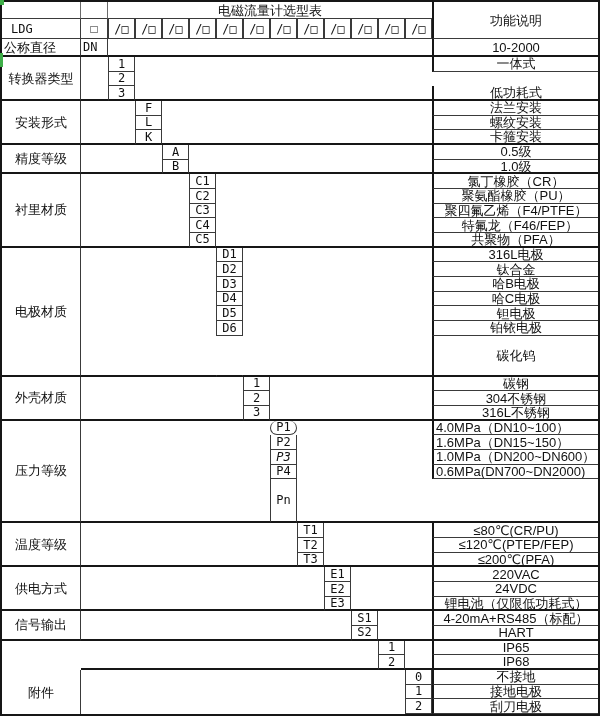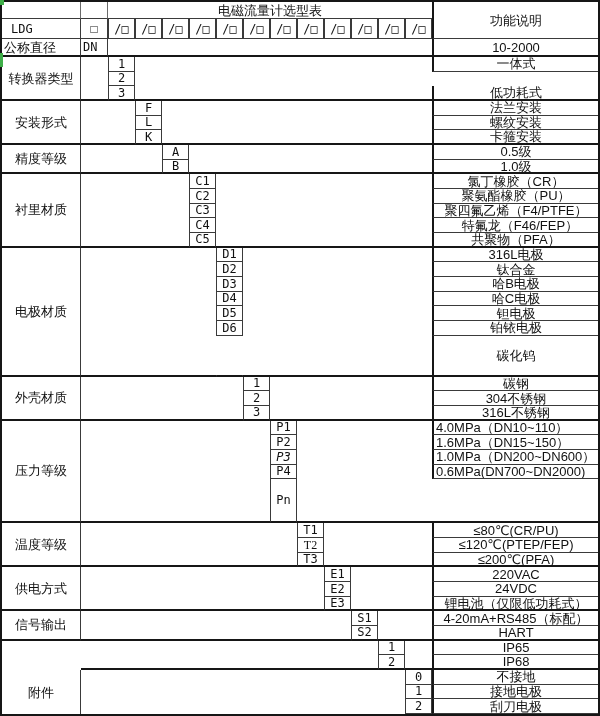--- a/index.html
+++ b/index.html
@@ -143,36 +143,36 @@
       <div class="c gap bsep" style="grid-area: 24 / 2 / 27 / 8;"></div>
       <div class="c code bb" style="grid-area: 24 / 8;">1</div>
       <div class="c desc bb" style="grid-area: 24 / 15;">碳钢</div>
       <div class="c code bb" style="grid-area: 25 / 8;">2</div>
       <div class="c desc bb" style="grid-area: 25 / 15;">304不锈钢</div>
       <div class="c code bsep" style="grid-area: 26 / 8;">3</div>
       <div class="c desc bsep" style="grid-area: 26 / 15;">316L不锈钢</div>
       <div class="c gap bsep" style="grid-area: 24 / 9 / 27 / 15;"></div>
       <div class="c br lab bsep" style="grid-area: 27 / 1 / 32;">压力等级</div>
       <div class="c gap bsep" style="grid-area: 27 / 2 / 32 / 9;"></div>
-      <div class="c code bb" style="grid-area: 27 / 9;">P1</div>
-      <div class="c desc left bb" style="grid-area: 27 / 15;">4.0MPa（DN10~110）</div>
+      <div class="c code bb" style="grid-area: 27 / 9; border-radius: 8px;">P1</div>
+      <div class="c desc left bb" style="grid-area: 27 / 15;">4.0MPa（DN10~100）</div>
       <div class="c code bb" style="grid-area: 28 / 9;">P2</div>
       <div class="c desc left bb" style="grid-area: 28 / 15;">1.6MPa（DN15~150）</div>
       <div class="c code bb" style="grid-area: 29 / 9; font-style: italic;">P3</div>
       <div class="c desc left bb" style="grid-area: 29 / 15;">1.0MPa（DN200~DN600）</div>
       <div class="c code bb" style="grid-area: 30 / 9;">P4</div>
       <div class="c desc left bb" style="grid-area: 30 / 15;">0.6MPa(DN700~DN2000)</div>
       <div class="c code bsep" style="grid-area: 31 / 9;">Pn</div>
       <div class="c desc bsep" style="grid-area: 31 / 15; margin-top: 42px;">特殊定制</div>
       <div class="c gap bsep" style="grid-area: 27 / 10 / 32 / 15;"></div>
       <div class="c br lab bsep" style="grid-area: 32 / 1 / 35;">温度等级</div>
       <div class="c gap bsep" style="grid-area: 32 / 2 / 35 / 10;"></div>
       <div class="c code bb" style="grid-area: 32 / 10;">T1</div>
       <div class="c desc bb" style="grid-area: 32 / 15;">≤80℃(CR/PU)</div>
-      <div class="c code bb" style="grid-area: 33 / 10; font-family: Liberation Serif, serif;">T2</div>
+      <div class="c code bb" style="grid-area: 33 / 10;">T2</div>
       <div class="c desc bb" style="grid-area: 33 / 15;">≤120℃(PTEP/FEP)</div>
       <div class="c code bsep" style="grid-area: 34 / 10;">T3</div>
       <div class="c desc bsep" style="grid-area: 34 / 15;">≤200℃(PFA)</div>
       <div class="c gap bsep" style="grid-area: 32 / 11 / 35 / 15;"></div>
       <div class="c br lab bsep" style="grid-area: 35 / 1 / 38;">供电方式</div>
       <div class="c gap bsep" style="grid-area: 35 / 2 / 38 / 11;"></div>
       <div class="c code bb" style="grid-area: 35 / 11;">E1</div>
       <div class="c desc bb" style="grid-area: 35 / 15;">220VAC</div>
       <div class="c code bb" style="grid-area: 36 / 11;">E2</div>
       <div class="c desc bb" style="grid-area: 36 / 15; text-align: center;">24VDC</div>

